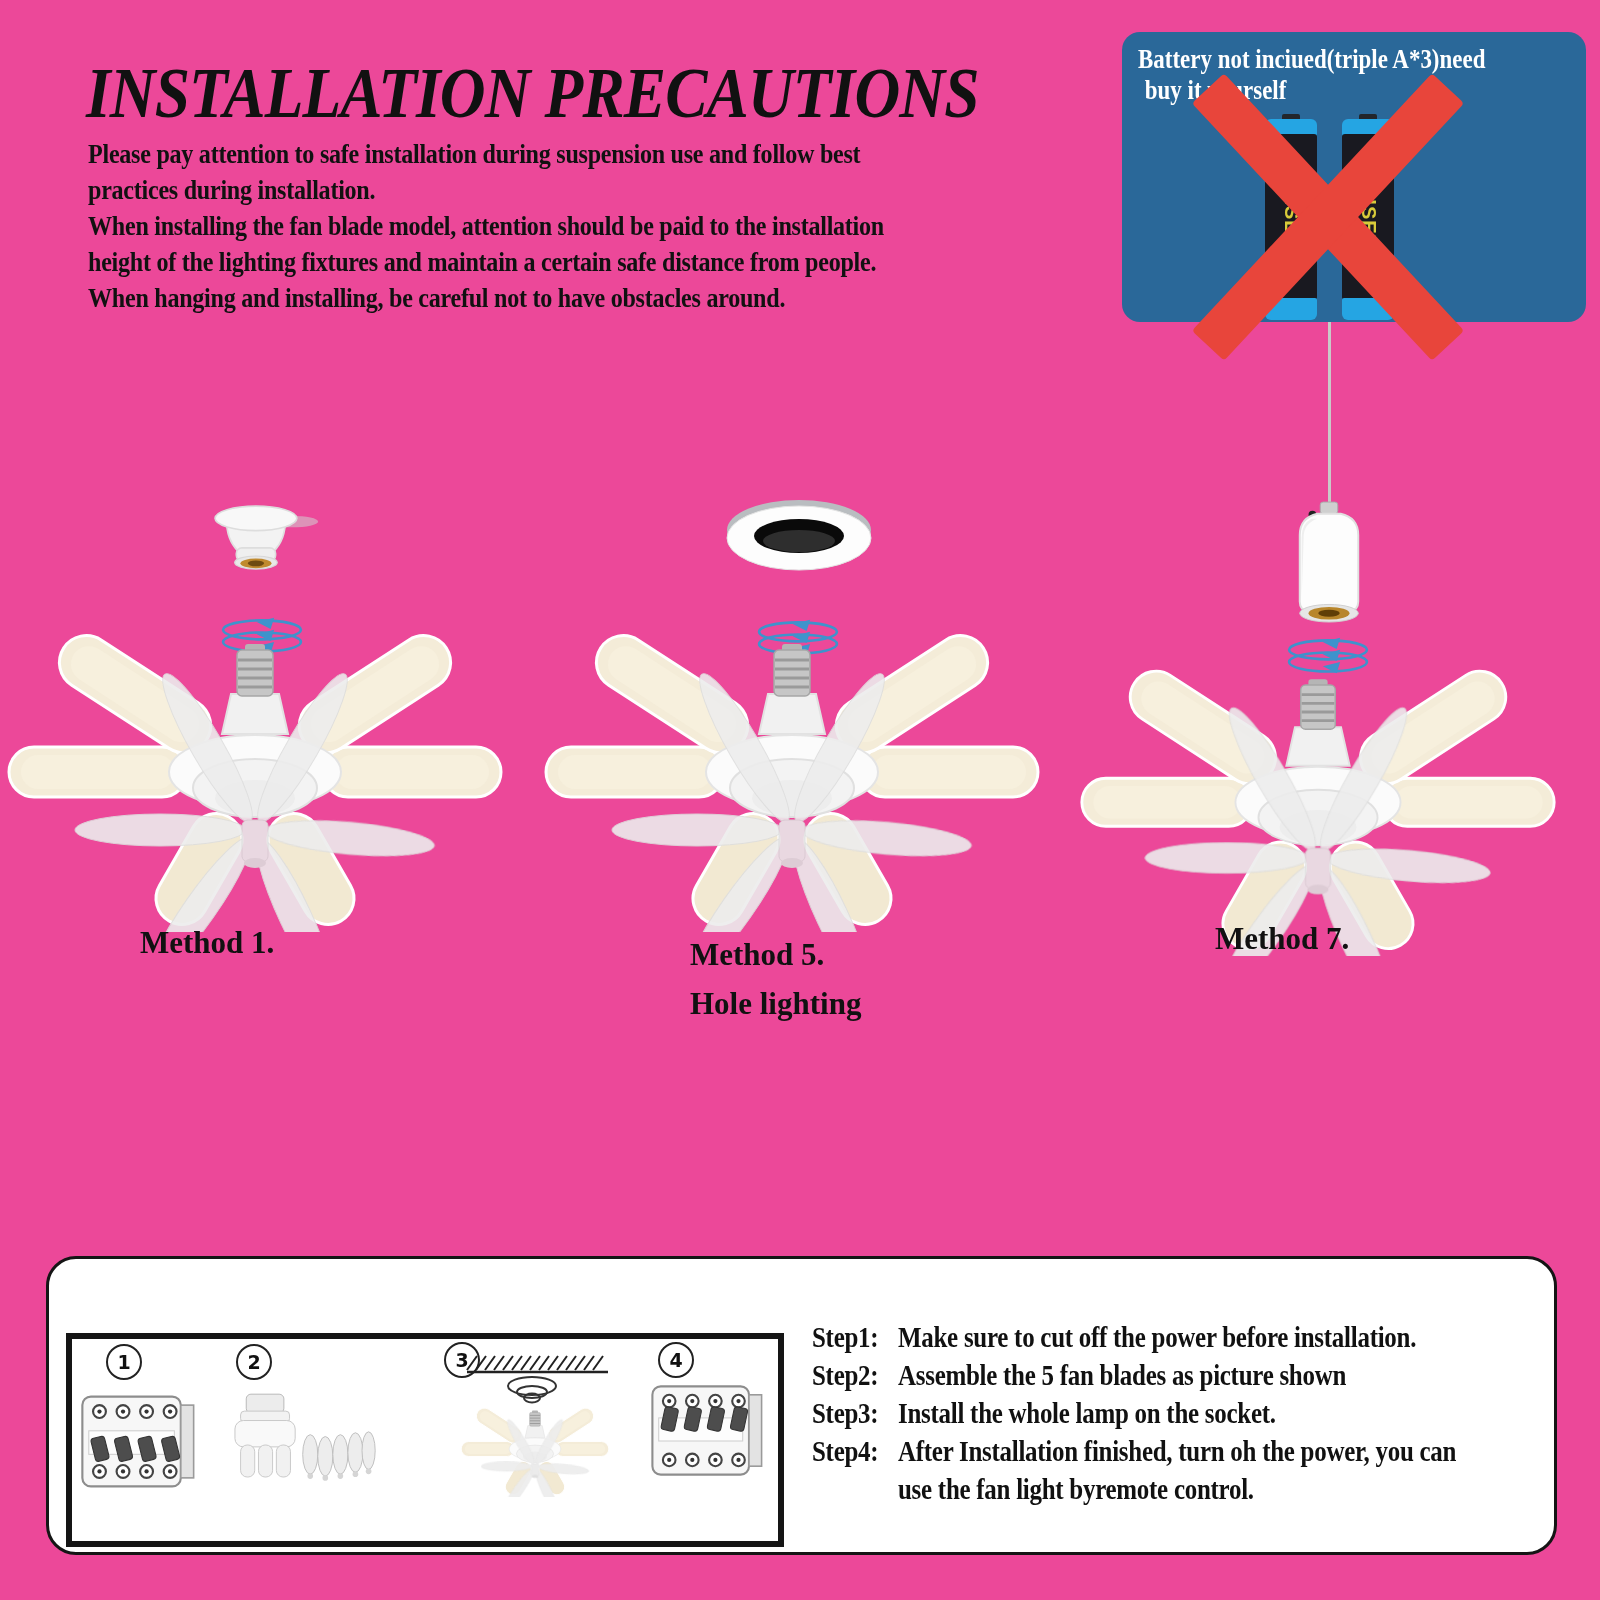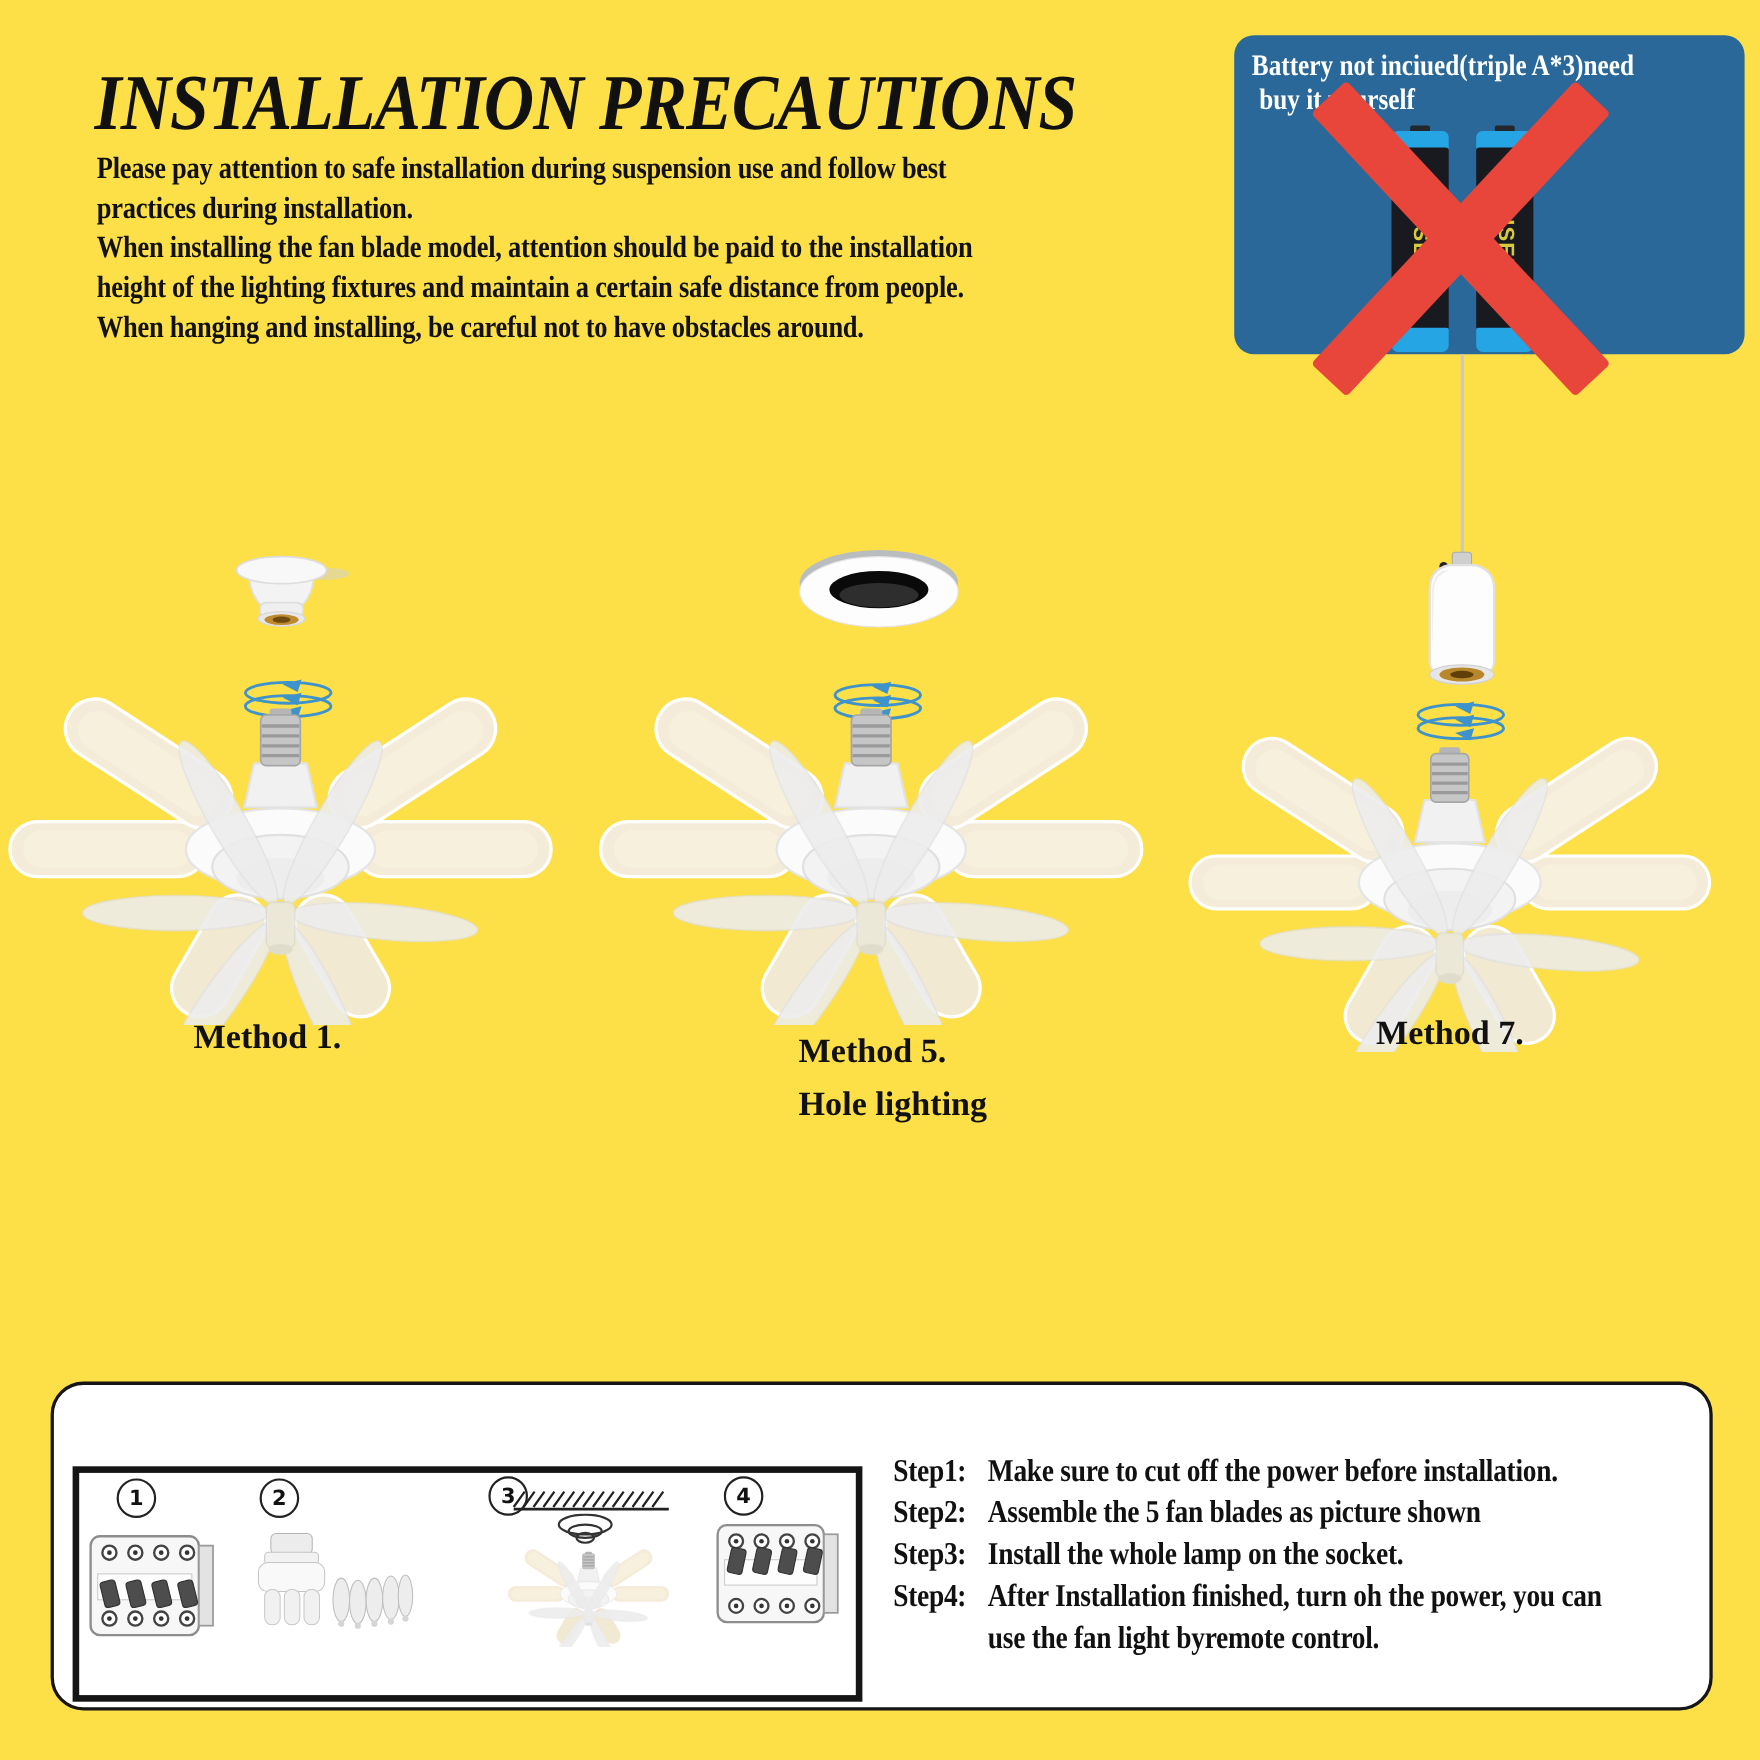--- a/index.html
+++ b/index.html
@@ -1,16 +1,16 @@
 <!DOCTYPE html>
 <html><head>
 <meta charset="utf-8">
 <style>
   html,body{margin:0;padding:0;background:#fff;}
-  .canvas{position:relative;width:1600px;height:1600px;background:#fde047;overflow:hidden;
+  .canvas{position:relative;width:1600px;height:1600px;background:#ec4899;overflow:hidden;
           font-family:"Liberation Serif", serif;color:#111;}
   .abs{position:absolute;}
 
   
   .title{left:86px;top:52px;font-size:72px;font-weight:bold;font-style:italic;
          letter-spacing:-1px;white-space:nowrap;transform:scaleX(.88);transform-origin:left top;}
   .intro{left:88px;top:136px;width:1320px;font-size:28px;font-weight:bold;line-height:36px;
          letter-spacing:-.3px;white-space:pre-line;transform:scaleX(.86);transform-origin:left top;}
 
   
@@ -26,21 +26,21 @@
   .battery .brand{position:absolute;left:50%;top:92px;color:#d8cb3a;font-size:20px;font-weight:bold;
                   font-family:"Liberation Sans",sans-serif;letter-spacing:1px;
                   transform:translateX(-50%) rotate(90deg);transform-origin:center;white-space:nowrap;}
   .bat1{left:143px;} .bat2{left:220px;}
   .cross-bar{left:30px;top:163px;width:352px;height:44px;background:#e8453b;border-radius:4px;}
   .cb1{transform:rotate(47deg);} .cb2{transform:rotate(-47deg);}
 
   .wire{left:1328px;top:322px;width:3px;height:185px;background:#c9c9c9;}
 
   
-  .m-label{font-weight:bold;font-size:31px;line-height:49px;margin-left:36px;}
+  .m-label{font-weight:bold;font-size:31px;line-height:49px;}
   .m-sub{white-space:pre-line;}
   .m1{left:140px;top:918px;} .m2{left:690px;top:930px;} .m3{left:1215px;top:914px;width:330px;}
 
   
   .panel{left:46px;top:1256px;width:1505px;height:293px;border:3px solid #151515;border-radius:30px;background:#fff;}
   .diagram-box{left:66px;top:1333px;width:706px;height:202px;border:6px solid #151515;background:#fff;}
   .fig-badge{width:32px;height:32px;border:2.5px solid #222;border-radius:50%;
              font-family:"DejaVu Sans",sans-serif;font-weight:bold;font-size:19px;
              display:flex;align-items:center;justify-content:center;background:#fff;}
   .fb1{left:106px;top:1344px;} .fb2{left:236px;top:1344px;} .fb3{left:444px;top:1342px;} .fb4{left:658px;top:1342px;}

